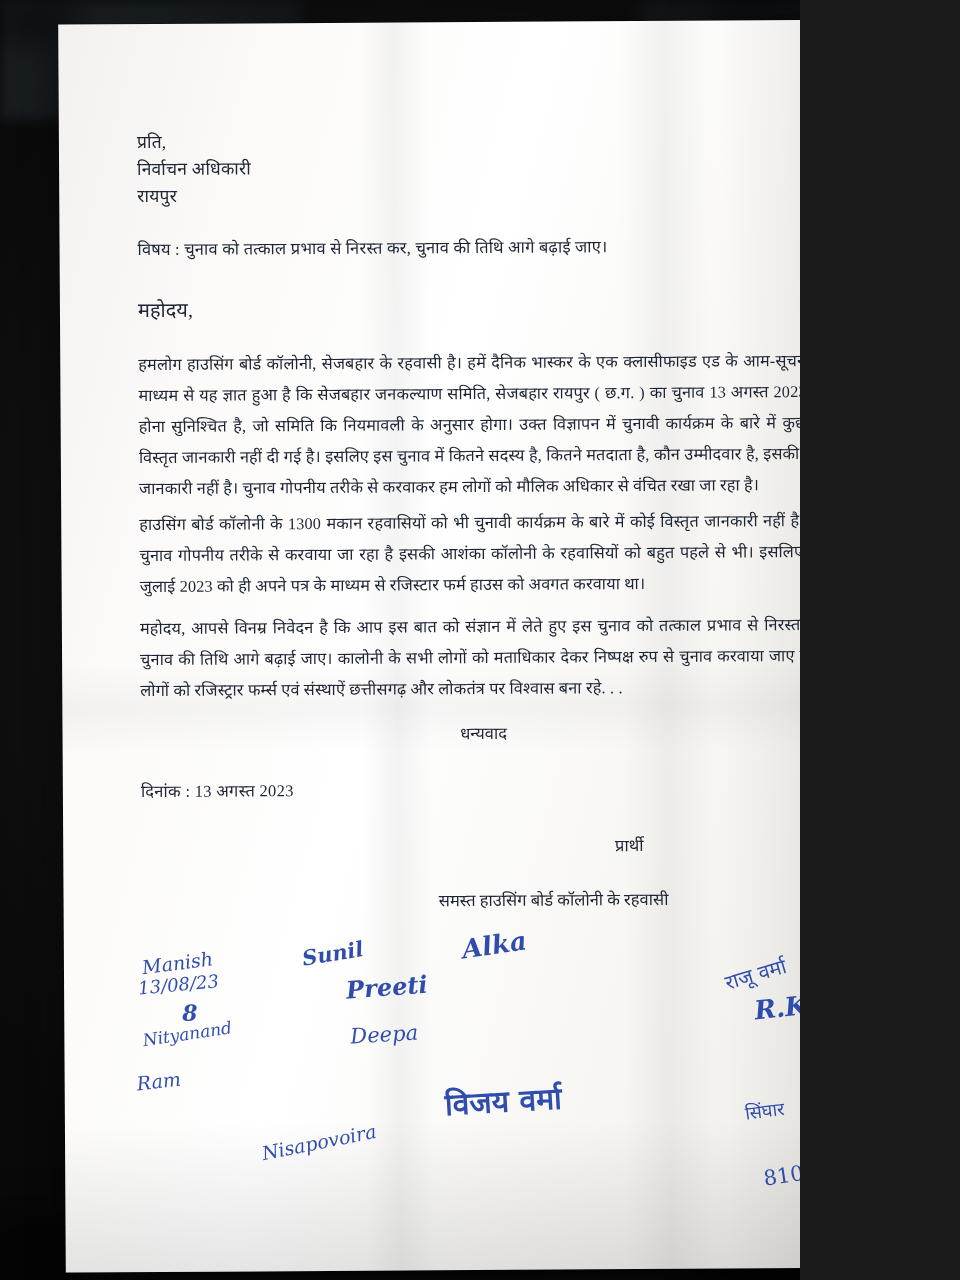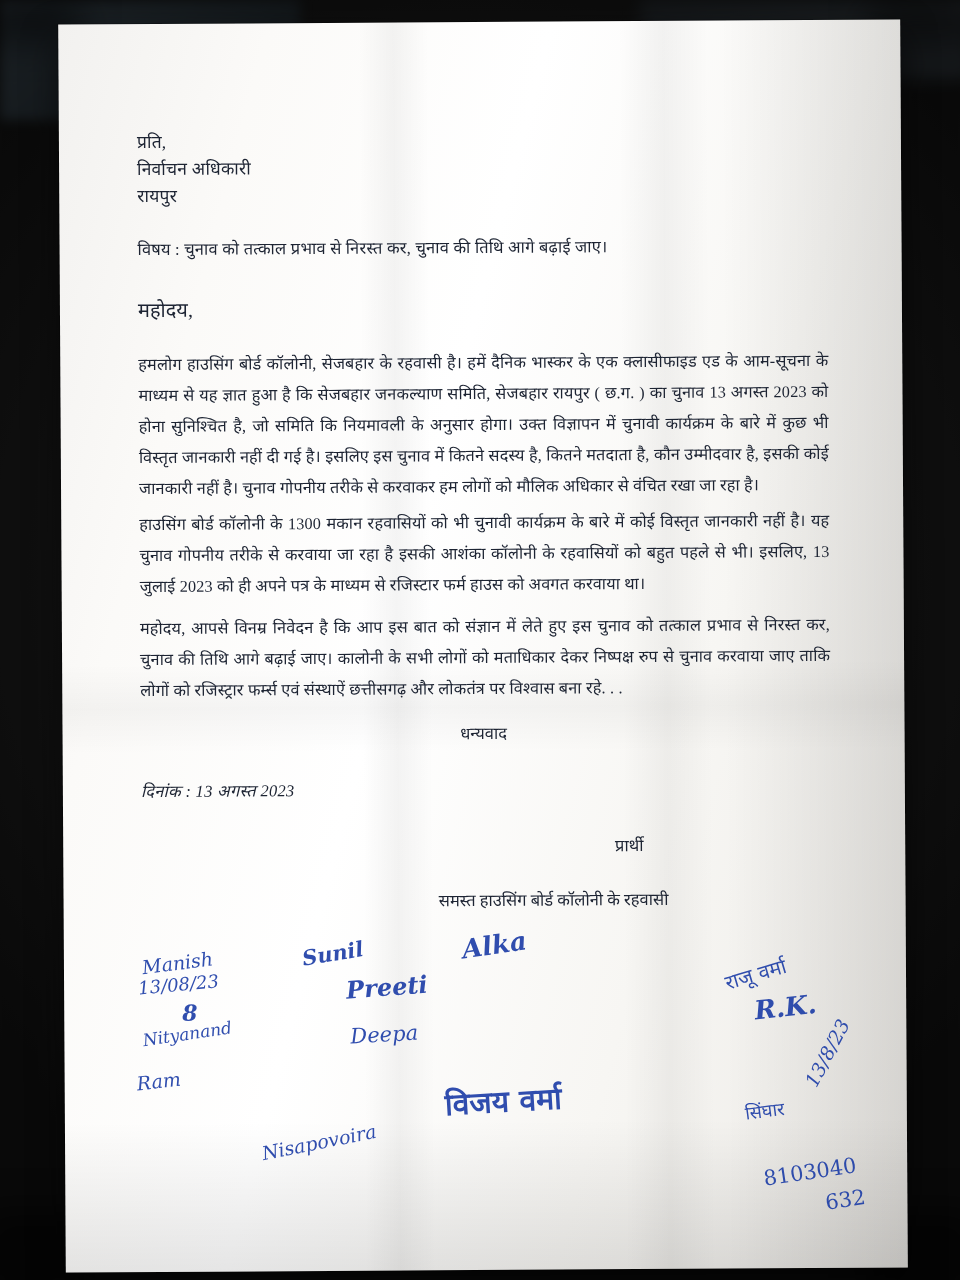--- a/index.html
+++ b/index.html
@@ -11,21 +11,21 @@
   body {
     width: 960px;
     height: 1280px;
     overflow: hidden;
     font-family: "Liberation Sans", sans-serif;
   }
 
   
   #photo {
     position: relative;
-    width: 960px;
+    width: 800px;
     height: 1280px;
     background:
       radial-gradient(ellipse 70% 55% at 50% 45%, #3a3a38 0%, #242424 60%, #141414 100%);
     overflow: hidden;
   }
   
   .desk-shade {
     position: absolute;
     background: rgba(0,0,0,0.55);
     filter: blur(18px);
@@ -130,21 +130,20 @@
   .p3 { top: 589px; }
   .thanks {
     left: 0; top: 699px; width: 842px;
     text-align: center;
     font-size: 16.5px;
   }
   .datel {
     left: 78px; top: 755px;
     font-size: 16.5px;
     letter-spacing: .3px;
-    font-style: italic;
   }
   .applicant {
     left: 0; top: 812px; width: 842px;
     text-align: center;
     padding-left: 290px;
     box-sizing: border-box;
     font-size: 16.5px;
   }
   .signers {
     left: 0; top: 866px; width: 842px;

